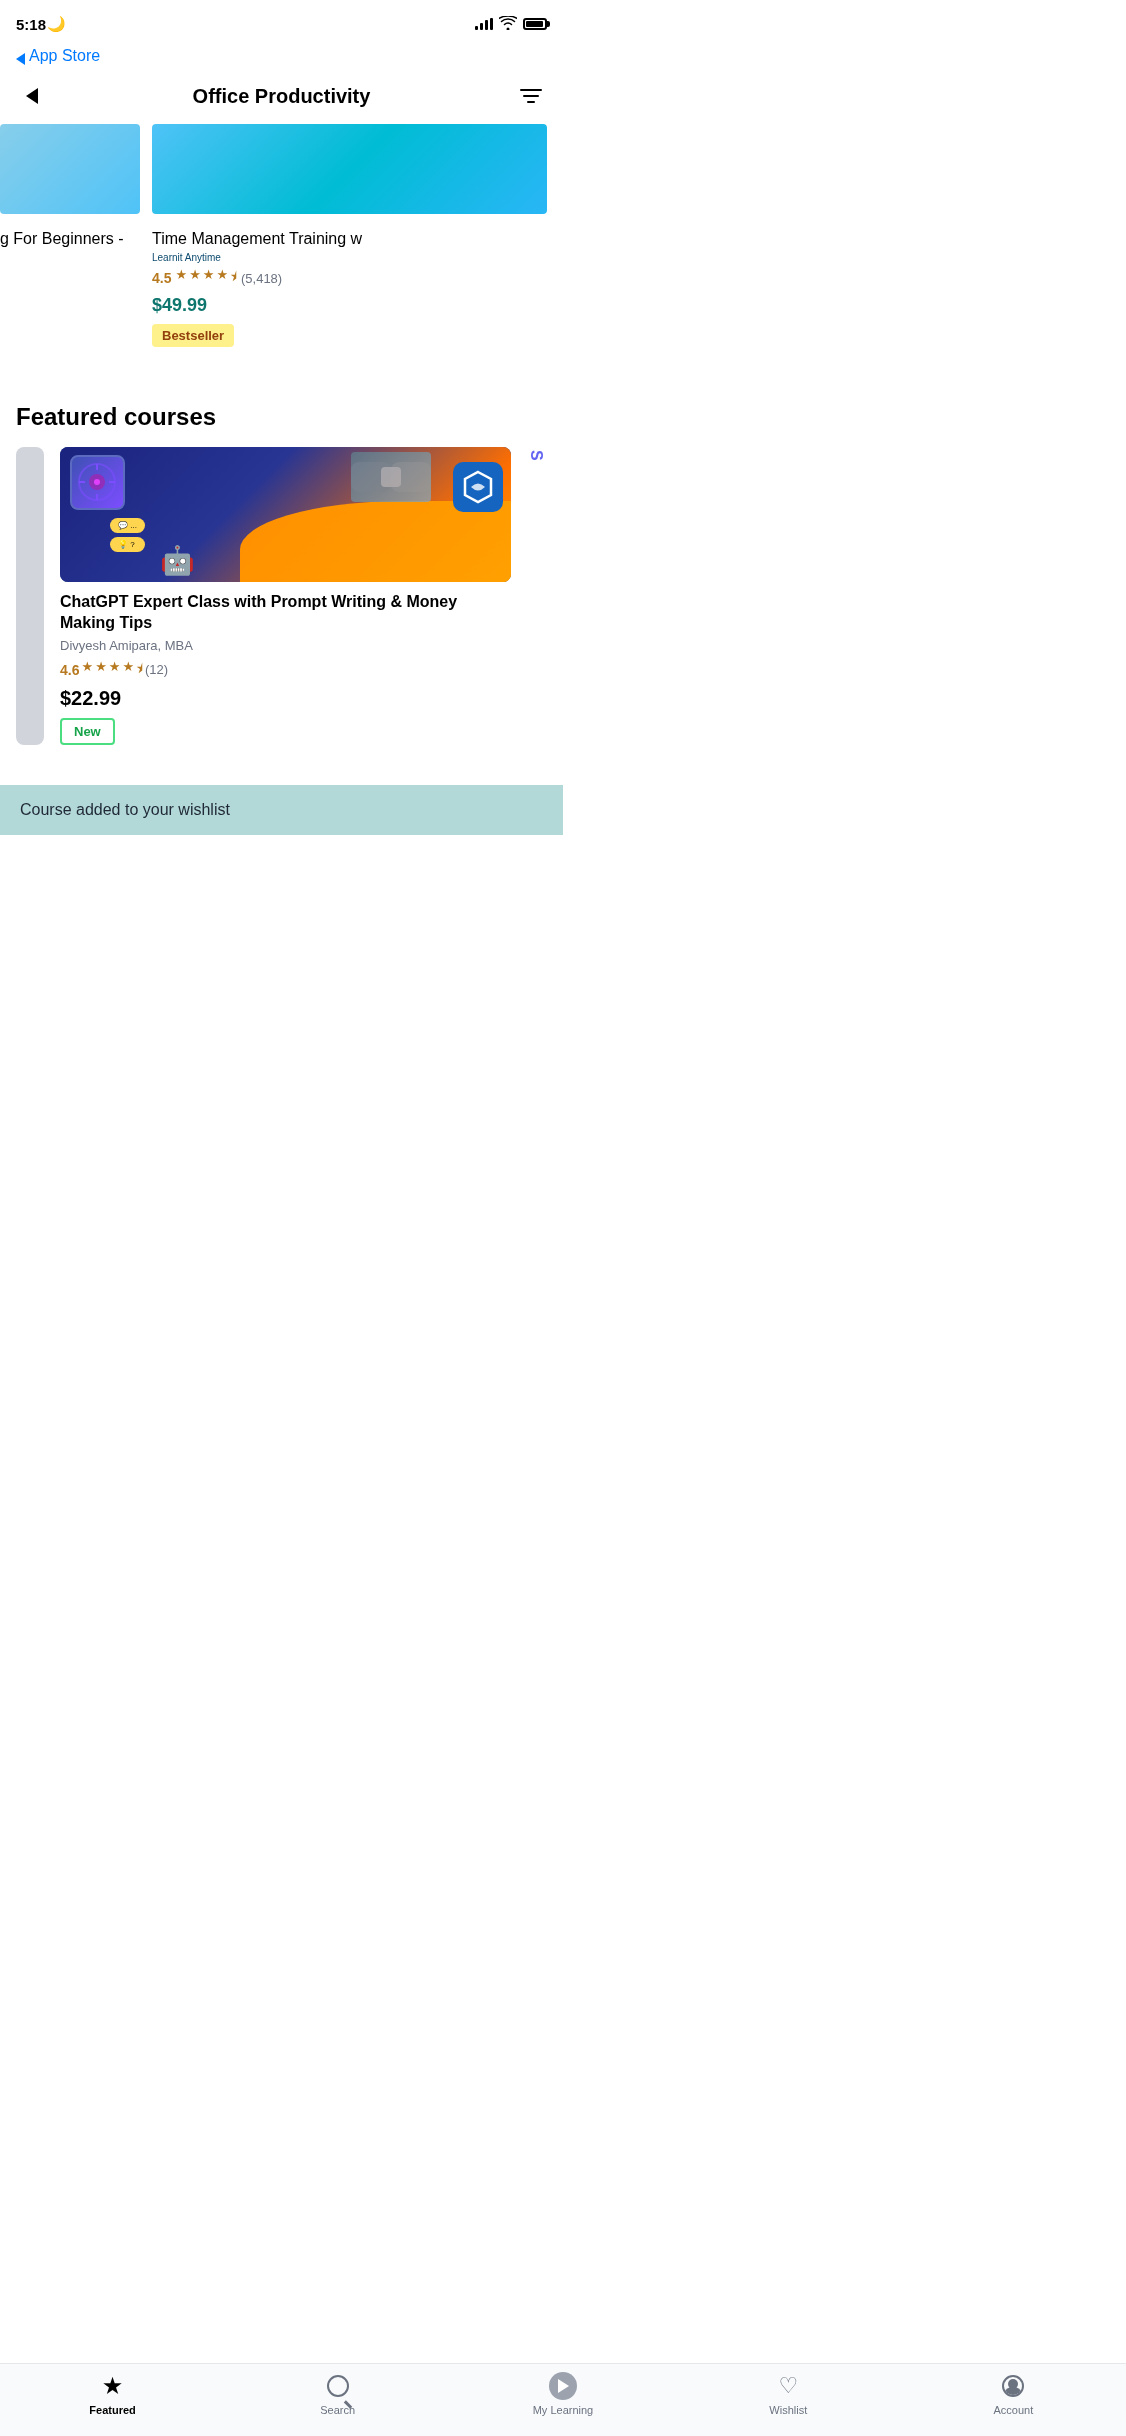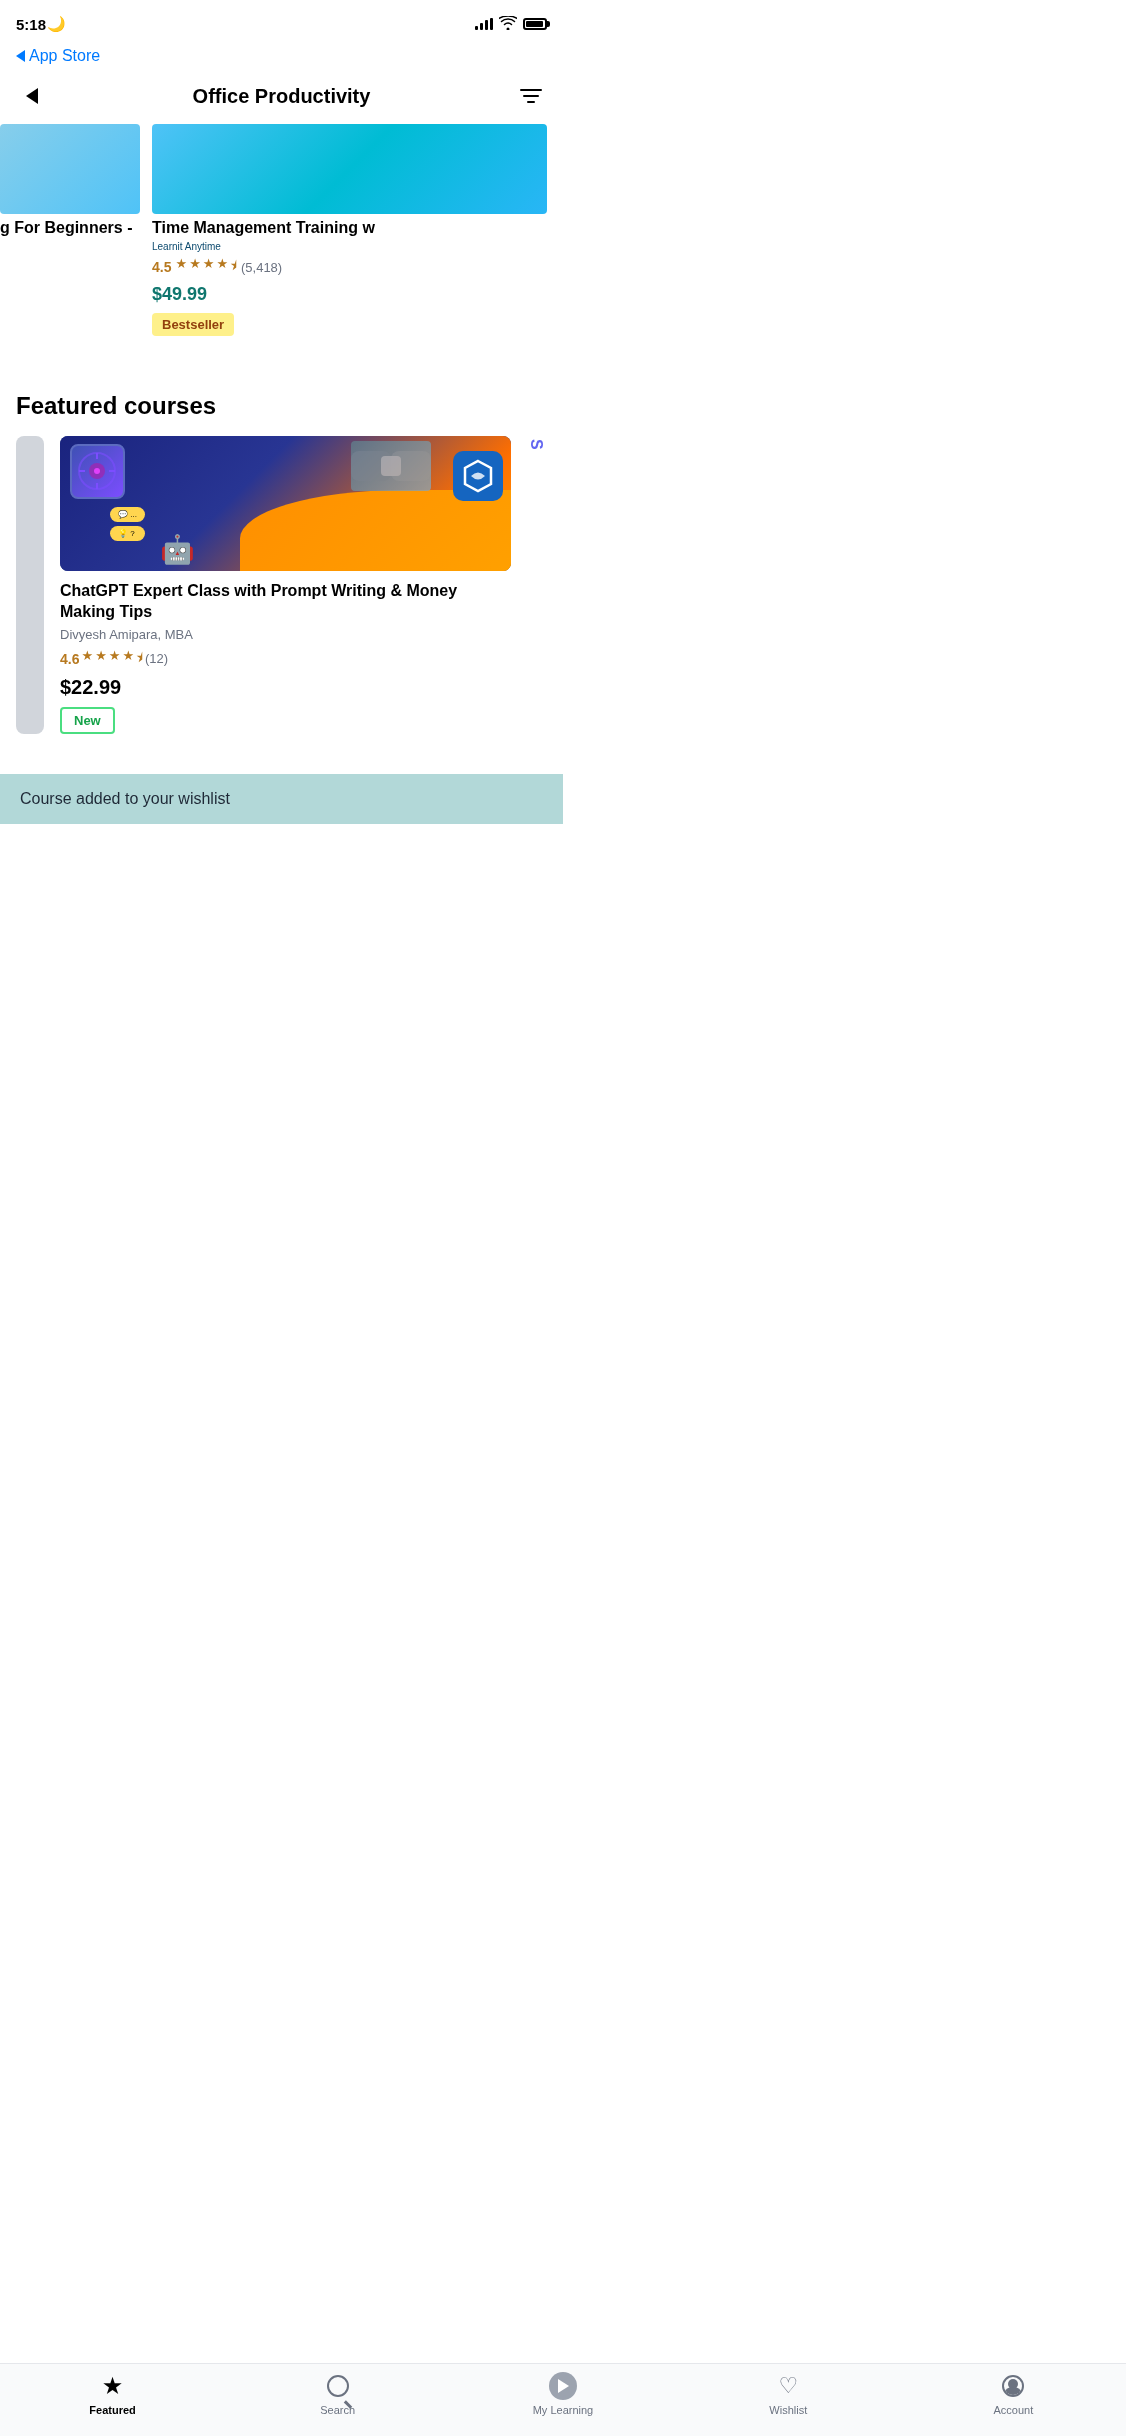--- a/index.html
+++ b/index.html
@@ -78,21 +78,21 @@
 
     
     .app-store-nav {
       display: flex;
       align-items: center;
       padding: 0 16px 4px 16px;
       height: 28px;
     }
     .app-store-back {
       display: flex;
-      align-items: center;
+      align-items: flex-end;
       gap: 4px;
       color: #007AFF;
       font-size: 16px;
       cursor: pointer;
     }
     .back-triangle {
       width: 0;
       height: 0;
       border-top: 6px solid transparent;
       border-bottom: 6px solid transparent;
@@ -173,23 +173,23 @@
       border-radius: 4px;
     }
     .card-image-top-right {
       width: 100%;
       height: 90px;
       background: linear-gradient(135deg, #4FC3F7, #00BCD4, #29B6F6);
       border-radius: 4px;
     }
     .card-title-partial {
       font-size: 16px;
-      font-weight: 700;
+      font-weight: 400;
       color: #000;
-      margin-top: 5px;
+      margin-top: 16px;
       white-space: nowrap;
       overflow: hidden;
     }
     .card-provider {
       font-size: 10px;
       color: #0c4a6e;
       margin-top: 4px;
     }
     .rating-row {
       display: flex;

